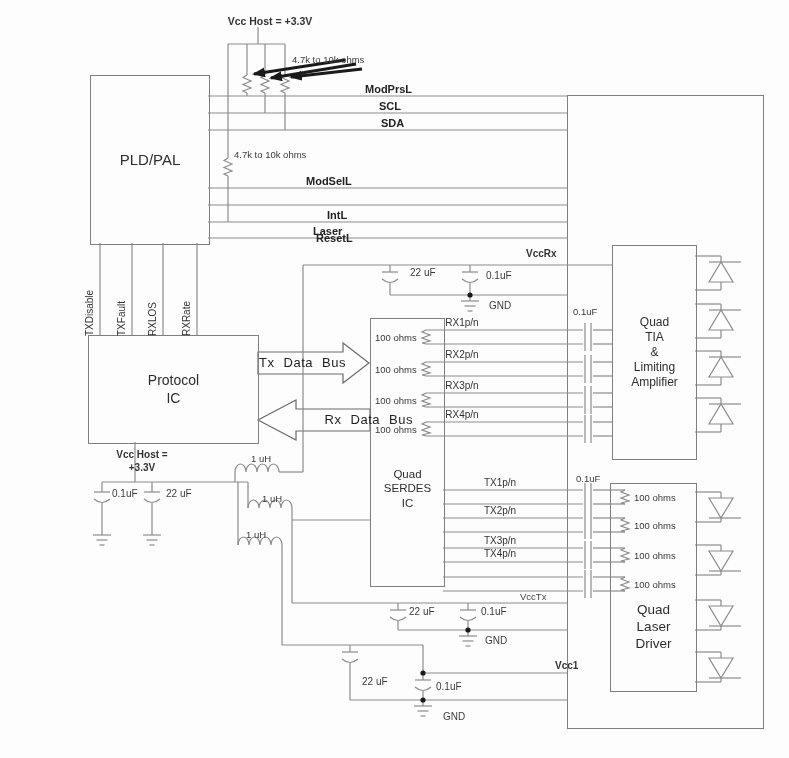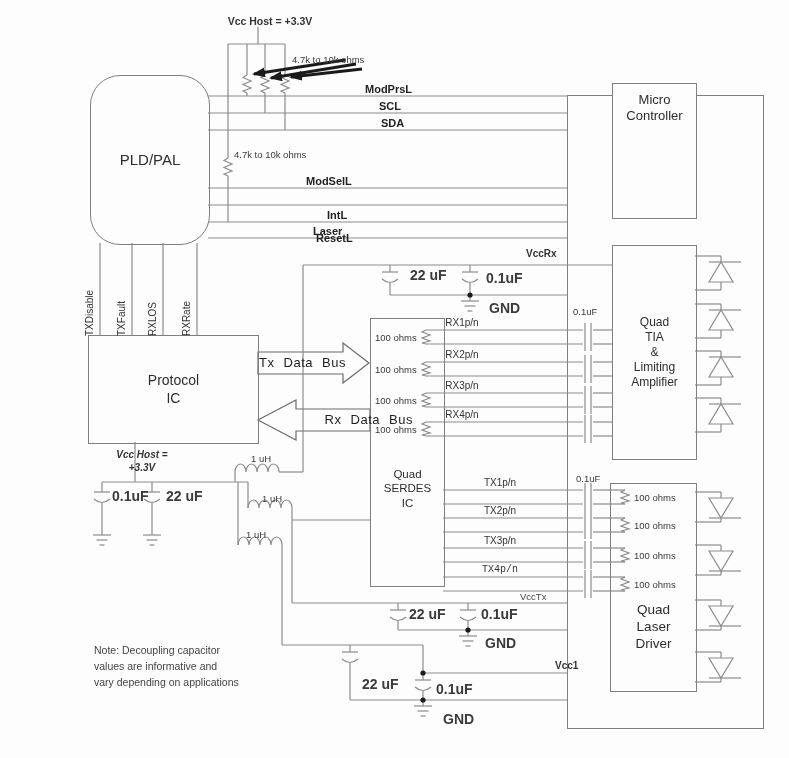--- a/index.html
+++ b/index.html
@@ -5,29 +5,29 @@
   html,body{margin:0;padding:0;background:#fff;}
   #stage{position:relative;width:789px;height:758px;background:#fdfdfd;
          font-family:"Liberation Sans","DejaVu Sans",sans-serif;color:#2e2e2e;overflow:hidden;}
   #stage svg{position:absolute;left:0;top:0;}
   .box{position:absolute;border:1.3px solid #7f7f7f;background:transparent;
        display:flex;align-items:center;justify-content:center;text-align:center;}
   .box .blabel{white-space:pre-line;line-height:1.25;color:#2d2d2d;}
   .abs{position:absolute;white-space:nowrap;}
   .sig{font-size:11px;font-weight:bold;color:#222;padding-left:39px;}
   .small{font-size:9.5px;color:#3a3a3a;}
-  .val{font-size:14px;color:#3a3a3a;font-weight:bold;}
+  .val{font-size:10px;color:#3a3a3a;}
   .pwr{font-size:10px;font-weight:bold;color:#333;}
   .pwr-light{font-size:9.5px;color:#444;}
   .pair{font-size:10px;color:#333;width:50px;text-align:center;}
   .bus{font-size:13px;color:#1f1f1f;letter-spacing:0.5px;word-spacing:5px;width:90px;text-align:right;}
   .vlabel{writing-mode:vertical-rl;transform:rotate(180deg);font-size:10px;color:#333;
           position:absolute;width:14px;height:86px;white-space:nowrap;}
   .note{position:absolute;font-size:10.5px;color:#444;line-height:1.5;white-space:pre-line;}
-  .twoLine{position:absolute;font-size:10px;font-weight:bold;color:#333;text-align:center;line-height:1.3;font-style:italic;}
+  .twoLine{position:absolute;font-size:10px;font-weight:bold;color:#333;text-align:center;line-height:1.3;}
 </style>
 </head>
 <body>
 
 <div id="stage">
 
   <div class="box" style="left:567px;top:95px;width:195px;height:632px;"></div>
 
   <svg width="789" height="758" viewBox="0 0 789 758" stroke="#8c8c8c" stroke-width="1.2" fill="none">
     <defs>
@@ -281,26 +281,22 @@
         <use href="#ldiode" x="721" y="545"></use>
       <path d="M695 600 H721"></path>
         <path d="M695 630 H721"></path>
         <use href="#ldiode" x="721" y="600"></use>
       <path d="M695 652 H721"></path>
         <path d="M695 682 H721"></path>
         <use href="#ldiode" x="721" y="652"></use>
     </g>
   </svg>
 
-  <div class="box" style="left:90px;top:75px;width:118px;height:168px;border-radius:30px;">
+  <div class="box" style="left:90px;top:75px;width:118px;height:168px;">
     <div class="blabel" style="font-size:15px;">PLD/PAL</div>
-  </div>
-  <div class="box" style="left:612px;top:83px;width:83px;height:134px;background:#fdfdfd;align-items:flex-start;">
-    <div class="blabel" style="font-size:13px;padding-top:8px;">Micro
-Controller</div>
   </div>
   <div class="box" style="left:88px;top:335px;width:169px;height:107px;">
     <div class="blabel" style="font-size:14px;">Protocol
 IC</div>
   </div>
   <div class="box" style="left:370px;top:318px;width:73px;height:267px;align-items:flex-start;">
     <div class="blabel" style="font-size:11.5px;padding-top:148px;">Quad
 SERDES
 IC</div>
   </div>
@@ -337,21 +333,21 @@
   <div class="abs bus" style="left:256px;top:355px;">Tx Data Bus</div>
   <div class="abs bus" style="left:276px;top:412px;margin-left:47px;">Rx Data Bus</div>
 
   <div class="abs pair" style="left:437px;top:317px;">RX1p/n</div>
   <div class="abs pair" style="left:437px;top:349px;">RX2p/n</div>
   <div class="abs pair" style="left:437px;top:380px;">RX3p/n</div>
   <div class="abs pair" style="left:437px;top:409px;">RX4p/n</div>
   <div class="abs pair" style="left:475px;top:477px;">TX1p/n</div>
   <div class="abs pair" style="left:475px;top:505px;">TX2p/n</div>
   <div class="abs pair" style="left:475px;top:535px;">TX3p/n</div>
-  <div class="abs pair" style="left:475px;top:564px;font-family:Liberation Mono, monospace;">TX4p/n</div>
+  <div class="abs pair" style="left:475px;top:548px;">TX4p/n</div>
 
   <div class="abs small" style="left:375px;top:332px;">100 ohms</div>
   <div class="abs small" style="left:375px;top:364px;">100 ohms</div>
   <div class="abs small" style="left:375px;top:395px;">100 ohms</div>
   <div class="abs small" style="left:375px;top:424px;">100 ohms</div>
   <div class="abs small" style="left:634px;top:492px;">100 ohms</div>
   <div class="abs small" style="left:634px;top:520px;">100 ohms</div>
   <div class="abs small" style="left:634px;top:550px;">100 ohms</div>
   <div class="abs small" style="left:634px;top:579px;">100 ohms</div>
 
@@ -376,17 +372,14 @@
 
   <div class="abs small" style="left:251px;top:453px;">1 uH</div>
   <div class="abs small" style="left:262px;top:493px;">1 uH</div>
   <div class="abs small" style="left:246px;top:529px;">1 uH</div>
 
   <div class="twoLine" style="left:103px;top:448px;width:78px;">
     <div>Vcc Host =</div>
     <div>+3.3V</div>
   </div>
 
-  <div class="note" style="left:94px;top:643px;">Note: Decoupling capacitor
-values are informative and
-vary depending on applications</div>
 
 </div>
 
 </body></html>

